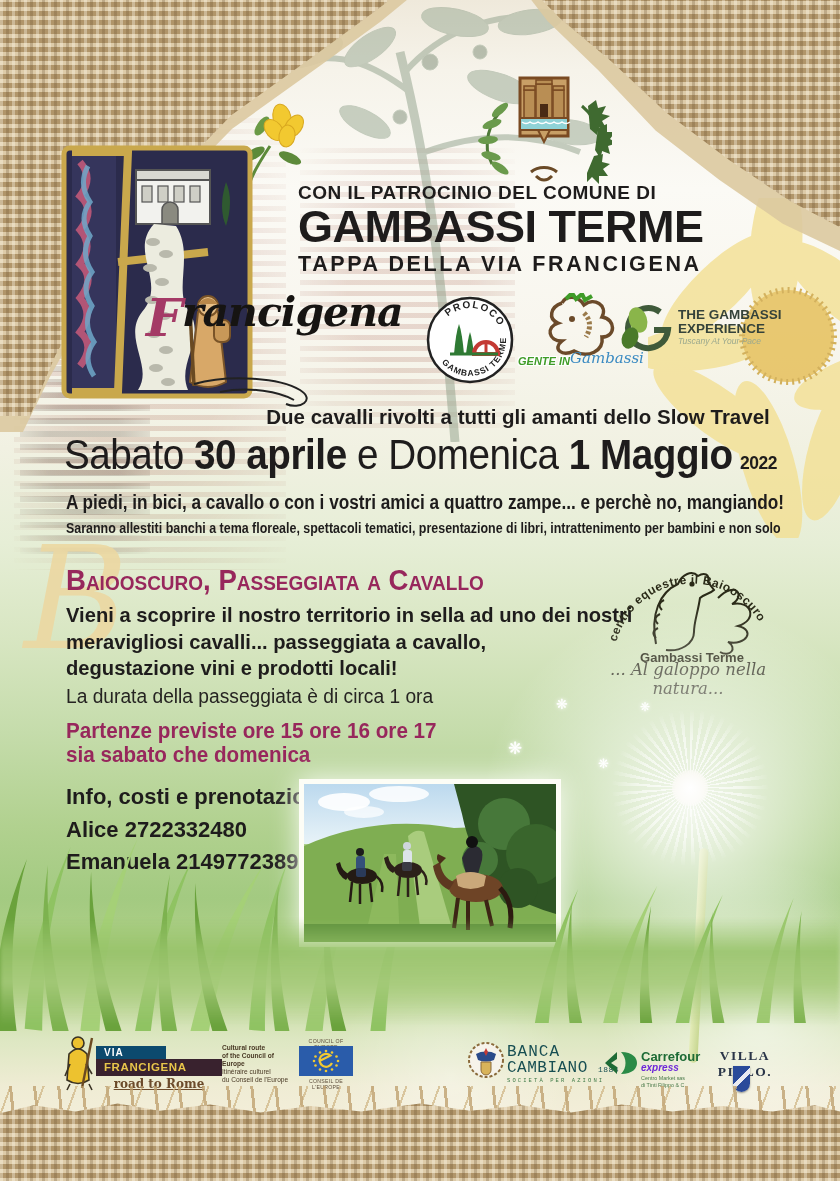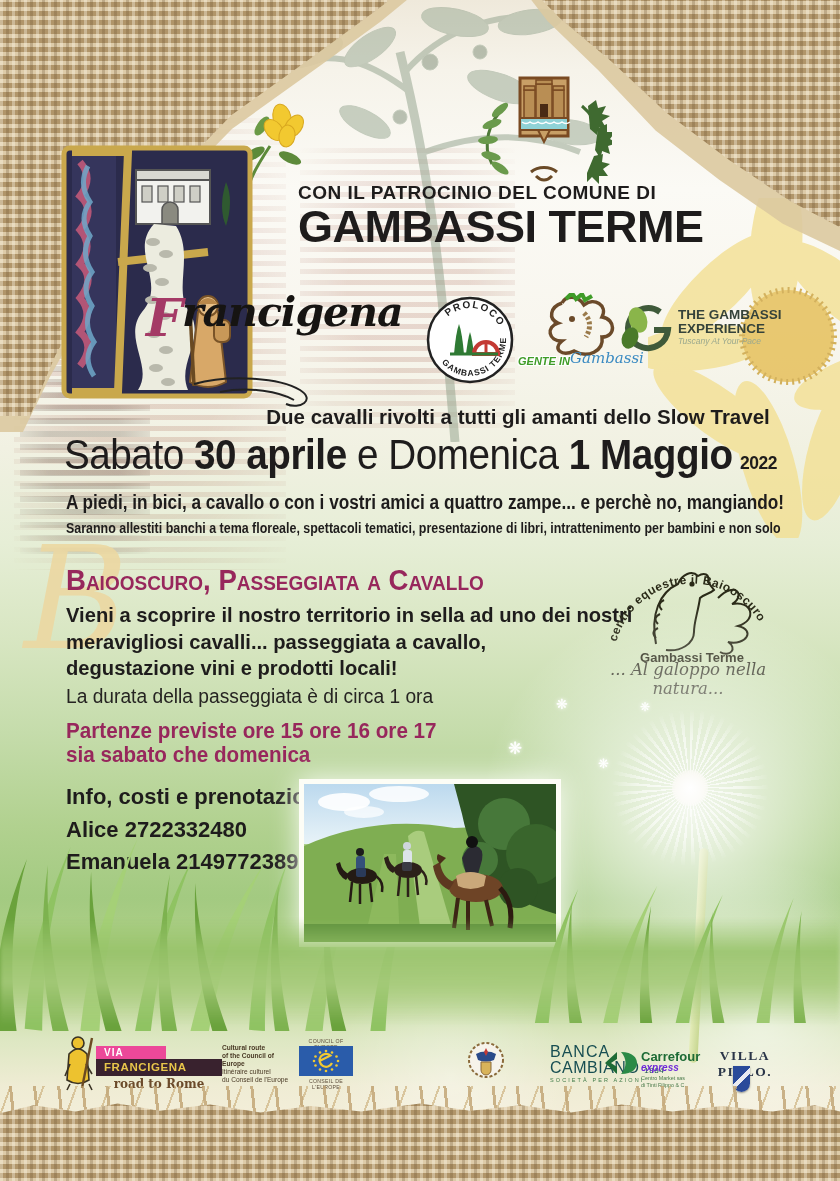--- a/index.html
+++ b/index.html
@@ -98,30 +98,30 @@
   .seed{color:rgba(255,255,255,.95);font-size:17px;text-shadow:0 0 4px #fff;}
   
   .photo{left:299px;top:779px;width:252px;height:158px;border:5px solid #fdfdf6;
     box-shadow:0 0 26px rgba(255,255,255,.9);}
   
   .grassband{left:0;top:918px;width:840px;height:108px;filter:blur(2px);opacity:.95;
     background:linear-gradient(to bottom,rgba(154,196,110,0) 0%,rgba(150,194,104,.9) 30%,rgba(166,202,122,.95) 60%,rgba(222,228,190,0) 100%);}
   
   .f-caption{font-size:6.6px;line-height:8px;color:#4a3a26;}
   .f-caption b{display:block;}
-  .viabar1{left:96px;top:1046px;width:62px;height:13px;background:#ec4899;color:#fff;
+  .viabar1{left:96px;top:1046px;width:62px;height:13px;background:#0c4a6e;color:#fff;
     font-size:10px;font-weight:700;letter-spacing:1px;padding-left:8px;line-height:13px;}
   .viabar2{left:96px;top:1059px;width:118px;height:17px;background:#39222e;color:#e8c64a;
     font-size:11.5px;font-weight:700;letter-spacing:.6px;padding-left:8px;line-height:17px;}
   .roadrome{left:96px;top:1077px;width:126px;text-align:center;font-family:"DejaVu Serif",serif;
-    font-weight:700;font-size:12px;color:#6b4a2a;}
+    font-weight:700;font-size:12px;color:#6b4a2a;text-decoration:underline;}
   .coe-top{left:240px;top:1038px;width:60px;text-align:center;font-size:5.2px;color:#5a4a38;letter-spacing:.3px;}
   .coe-box{left:243px;top:1046px;width:54px;height:30px;background:#2a5caa;}
   .coe-bot{left:240px;top:1078px;width:60px;text-align:center;font-size:5.2px;color:#5a4a38;letter-spacing:.3px;}
-  .banca-tx{font-family:Liberation Sans, sans-serif;color:#174e52;line-height:1;margin-left:43px;}
+  .banca-tx{font-family:Liberation Mono, monospace;color:#174e52;line-height:1;}
   .banca-l1{font-size:16px;letter-spacing:1px;}
   .banca-l2{font-size:16px;letter-spacing:.5px;}
   .banca-yr{font-size:8px;}
   .banca-sub{font-size:5.5px;letter-spacing:2.1px;color:#3f7a48;margin-top:2px;}
   .carr-l1{font-size:13px;font-weight:800;color:#1d6b35;line-height:1;}
   .carr-l2{font-size:10px;font-style:italic;font-weight:700;color:#6d28d9;line-height:1;}
   .carr-sub{font-size:5.4px;color:#4a7a4a;line-height:6.5px;margin-top:2px;}
   .villa{left:700px;top:1048px;width:90px;text-align:center;font-family:"Liberation Serif",serif;
     font-size:13.5px;font-weight:700;letter-spacing:1.5px;color:#2a3548;}
   .vshield{left:733px;top:1066px;width:17px;height:26px;border-radius:0 0 9px 9px;
@@ -265,20 +265,21 @@
   </svg>
 
   <div class="abs gothic fr-script"><span class="fl-cap" style="font-size:52px">F</span><span>rancigena</span></div>
   <svg class="abs" style="left:190px;top:372px;width:130px;height:40px" viewBox="0 0 130 40">
     <path d="M4,12 C40,2 90,6 110,18 C126,28 110,38 96,32 M30,20 C60,14 90,20 104,28" fill="none" stroke="#222" stroke-width="2"></path>
   </svg>
 
   <div class="abs hdr">
     <div class="l1">CON IL PATROCINIO DEL COMUNE DI</div>
     <div class="l2">GAMBASSI TERME</div>
+    <div class="l3">TAPPA DELLA VIA FRANCIGENA</div>
   </div>
 
   <svg class="abs" style="left:424px;top:296px;width:92px;height:88px" viewBox="0 0 92 88">
     <circle cx="46" cy="44" r="42" fill="#fff" stroke="#222" stroke-width="2.5"></circle>
     <defs>
       <path id="parcT" d="M14,44 a32,32 0 0 1 64,0"></path>
       <path id="parcB" d="M10,44 a36,36 0 0 0 72,0"></path>
     </defs>
     <text font-size="10" font-weight="bold" fill="#222" letter-spacing="1.5"><textPath href="#parcT" startOffset="26">PROLOCO</textPath></text>
     <text font-size="8.5" font-weight="bold" fill="#222" letter-spacing="1"><textPath href="#parcB" startOffset="24">GAMBASSI TERME</textPath></text>

